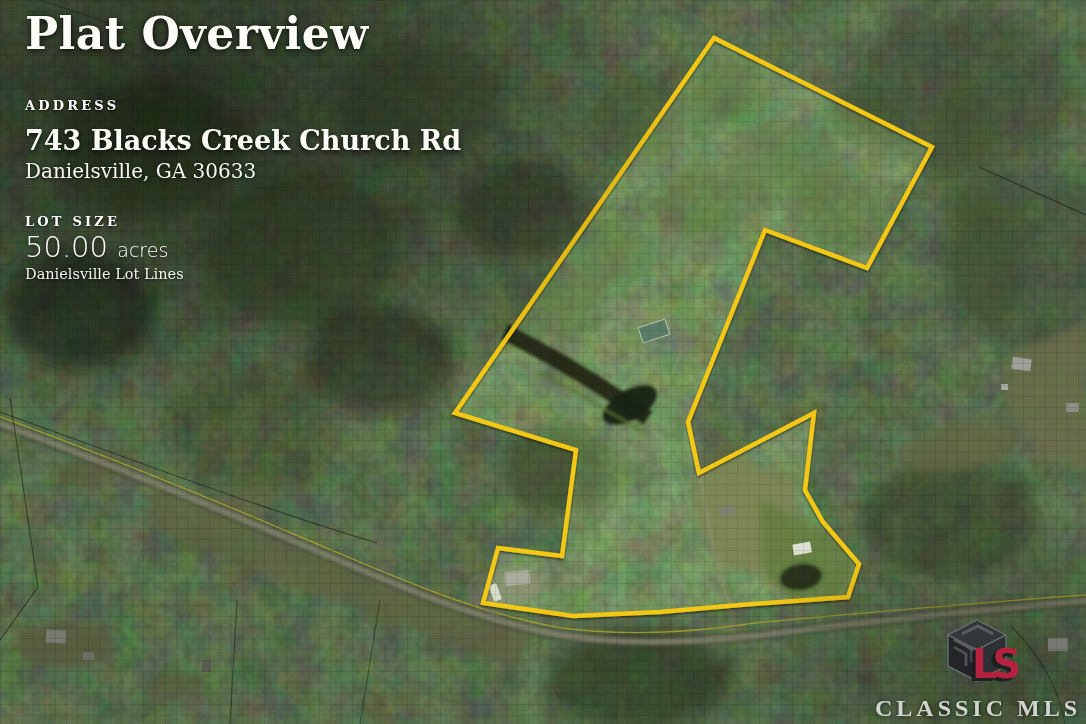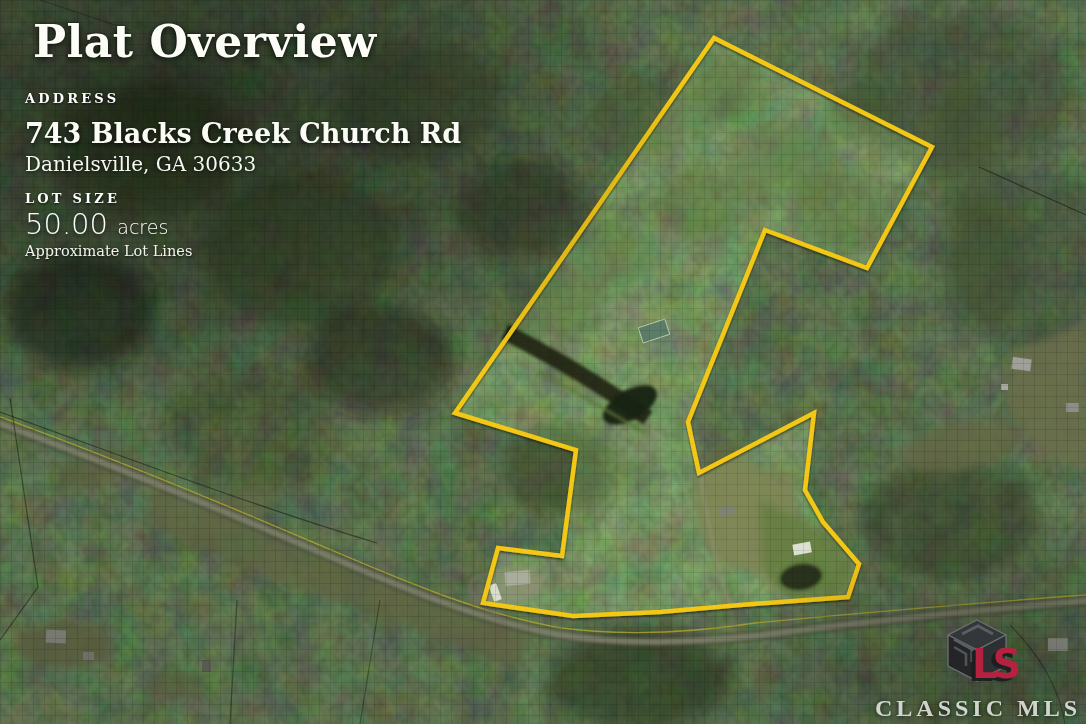--- a/index.html
+++ b/index.html
@@ -5,29 +5,29 @@
   html,body{margin:0;padding:0;background:#111;}
   .stage{
     position:relative;width:1086px;height:724px;overflow:hidden;
     background:#2a331f;font-family:"DejaVu Serif",serif;
   }
   .stage svg.scene{position:absolute;inset:0;display:block;}
 
   
   .info{position:absolute;left:25px;top:12px;color:#ffffff;z-index:5;}
   .title{
-    margin:8px;font-family:"DejaVu Serif",serif;font-weight:600;font-size:44px;
+    margin:0;font-family:"DejaVu Serif",serif;font-weight:600;font-size:44px;
     line-height:1.0;letter-spacing:.5px;color:#fcfdf7;
     text-shadow:0 2px 7px rgba(0,0,0,.8),0 0 2px rgba(0,0,0,.6);
   }
   .label{
-    margin-top:27px;font-size:13px;font-weight:700;letter-spacing:3.2px;
+    margin-top:42px;font-size:13px;font-weight:700;letter-spacing:3.2px;
     text-shadow:0 1px 3px rgba(0,0,0,.85);
   }
-  .label.lot{margin-top:16px;}
+  .label.lot{margin-top:32px;}
   .addr1{
     margin-top:14px;font-size:27px;font-weight:600;line-height:1.0;color:#fbfcf6;
     text-shadow:0 2px 5px rgba(0,0,0,.8);
   }
   .addr2{
     margin-top:7px;font-size:20px;font-weight:500;line-height:1.05;color:#f6f8f1;
     text-shadow:0 1px 4px rgba(0,0,0,.8);
   }
   .lotsize{
     margin-top:5px;font-family:"DejaVu Sans","Liberation Sans",sans-serif;font-weight:300;
@@ -207,17 +207,17 @@
   <div class="info">
     <h1 class="title">Plat Overview</h1>
     <div class="label">ADDRESS</div>
     <div class="addr1">743 Blacks Creek Church Rd</div>
     <div class="addr2">Danielsville, GA 30633</div>
     <div class="label lot">LOT SIZE</div>
     <div class="lotsize">
       <span>50.00</span>
       <span class="unit">acres</span>
     </div>
-    <div class="note">Approximate Lot Lines</div>
+    <div class="note">Danielsville Lot Lines</div>
   </div>
 
   <div class="brand-name">CLASSIC MLS</div>
 </div>
 
 </body></html>

